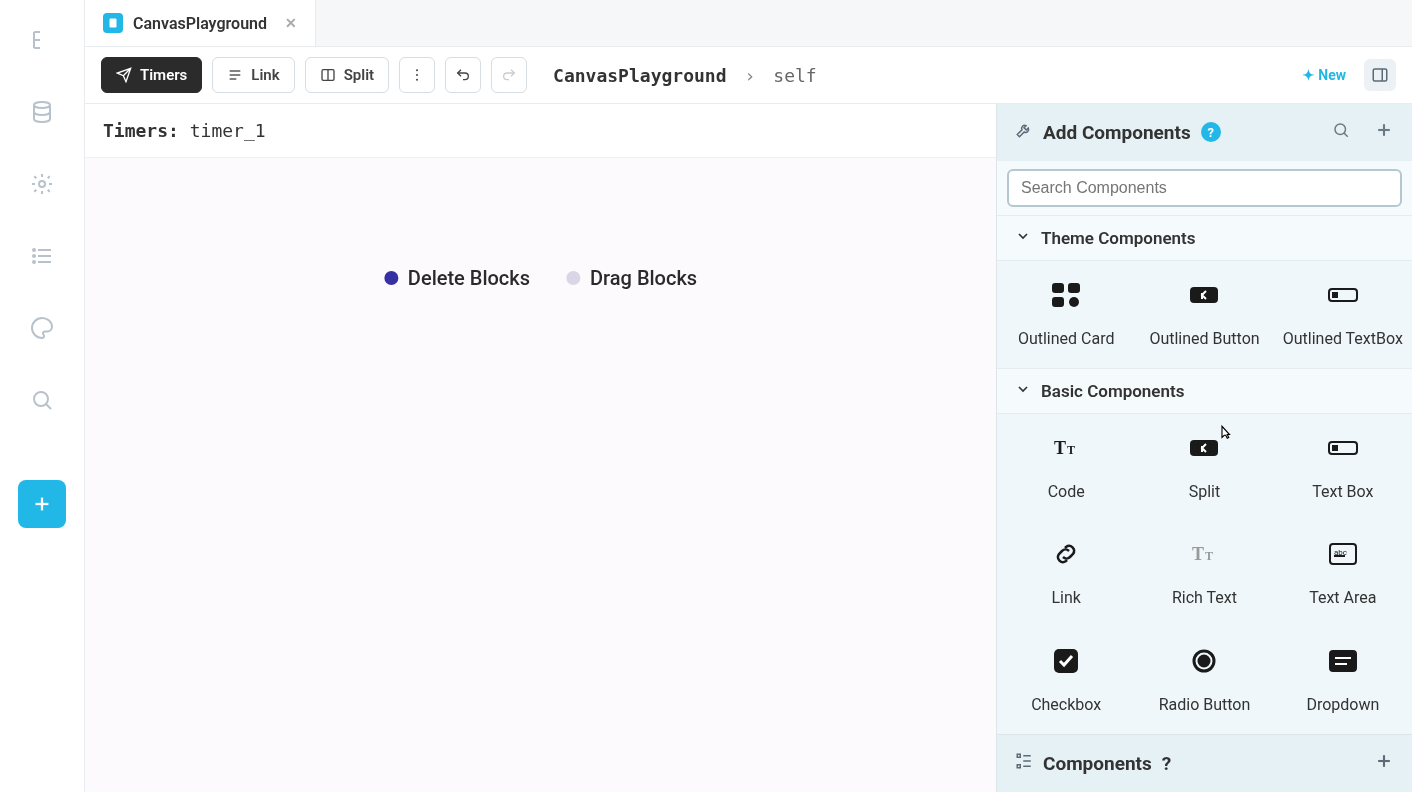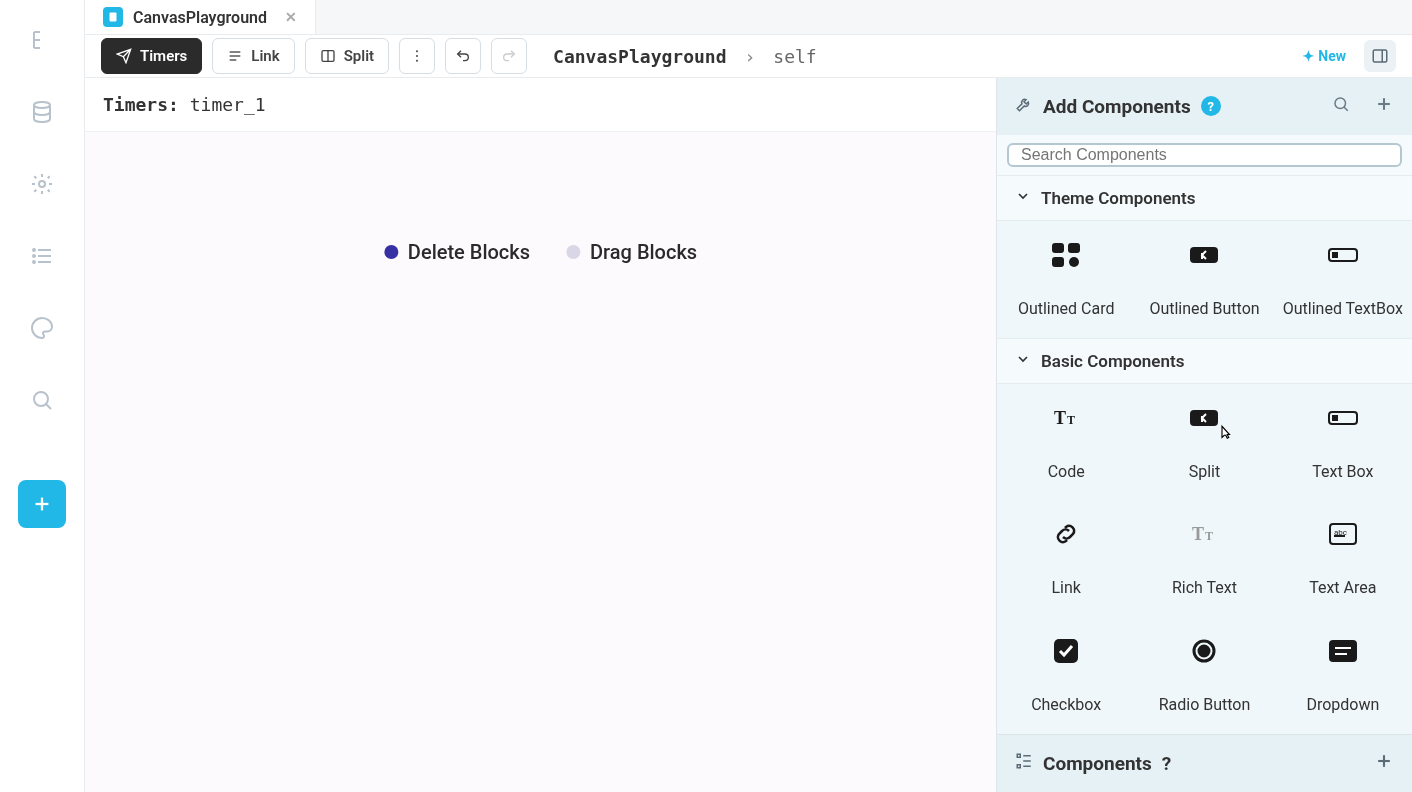--- a/index.html
+++ b/index.html
@@ -196,35 +196,35 @@
     color: #333;
   }
   .panel-header .help {
     width:20px;height:20px;border-radius:50%;background:#21b7e6;color:#fff;
     display:flex;align-items:center;justify-content:center;font-size:13px;font-weight:700;
   }
   .panel-header .hspacer { flex:1; }
   .panel-header .hicon { color:#6b7b85;cursor:pointer; }
   .search-wrap { padding: 8px 10px; }
   .search-wrap input {
-    width:100%;height:24px;border:2px solid #b5c7d1;border-radius:6px;
+    width:100%;height:38px;border:2px solid #b5c7d1;border-radius:6px;
     padding:0 12px;font-size:16px;color:#5a6772;outline:none;background:#fff;
   }
   .section-hdr {
     display:flex;align-items:center;gap:10px;padding:12px 18px;
     font-size:17px;font-weight:600;color:#333;cursor:pointer;
     border-top:1px solid #e4ecf0;border-bottom:1px solid #e4ecf0;
   }
   .comp-grid {
     display:grid;grid-template-columns:repeat(3,1fr);
     background:#f0f7fa;
   }
   .comp-cell {
     padding:20px 8px 18px;
-    display:flex;flex-direction:column;align-items:center;gap:30px;
+    display:flex;flex-direction:column;align-items:center;gap:20px;
     cursor:pointer;text-align:center;
   }
   .comp-cell .cicon { width:32px;height:28px;color:#1a1a1a;display:flex;align-items:center;justify-content:center; }
   .comp-cell .clabel { font-size:16px;color:#333;line-height:1.3; }
   .panel-footer {
     margin-top:auto;
     display:flex;align-items:center;gap:10px;padding:16px 18px;
     background:#e6f1f5;font-size:19px;font-weight:700;color:#333;
     border-top:1px solid #dce5ea;
   }

